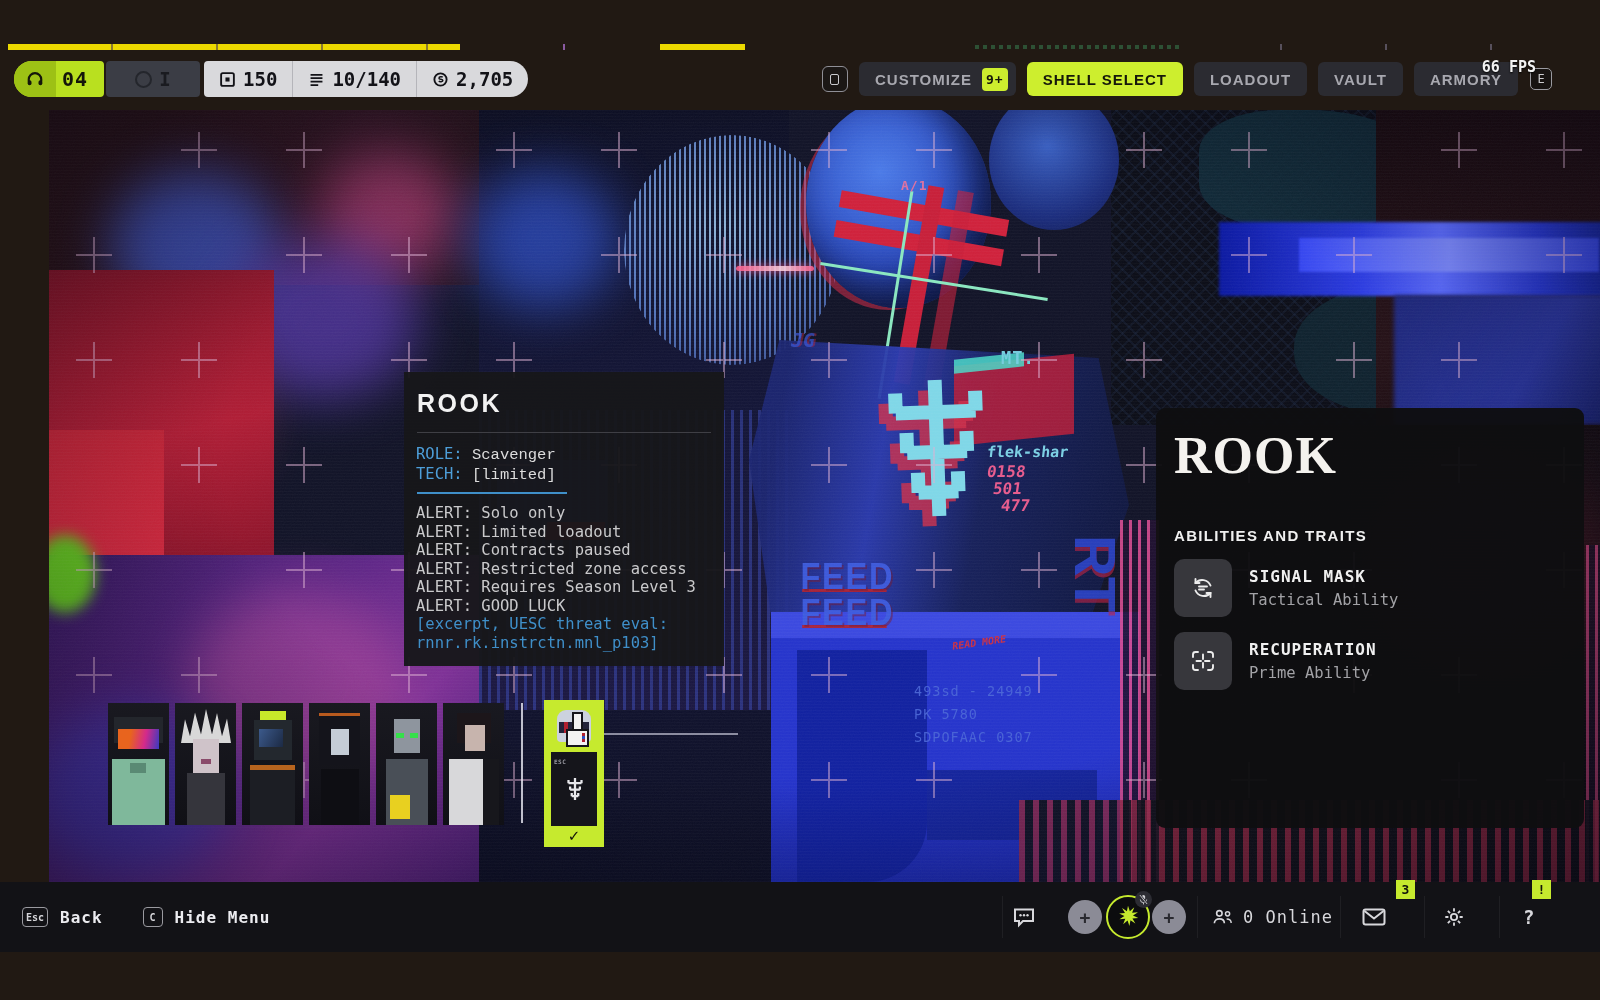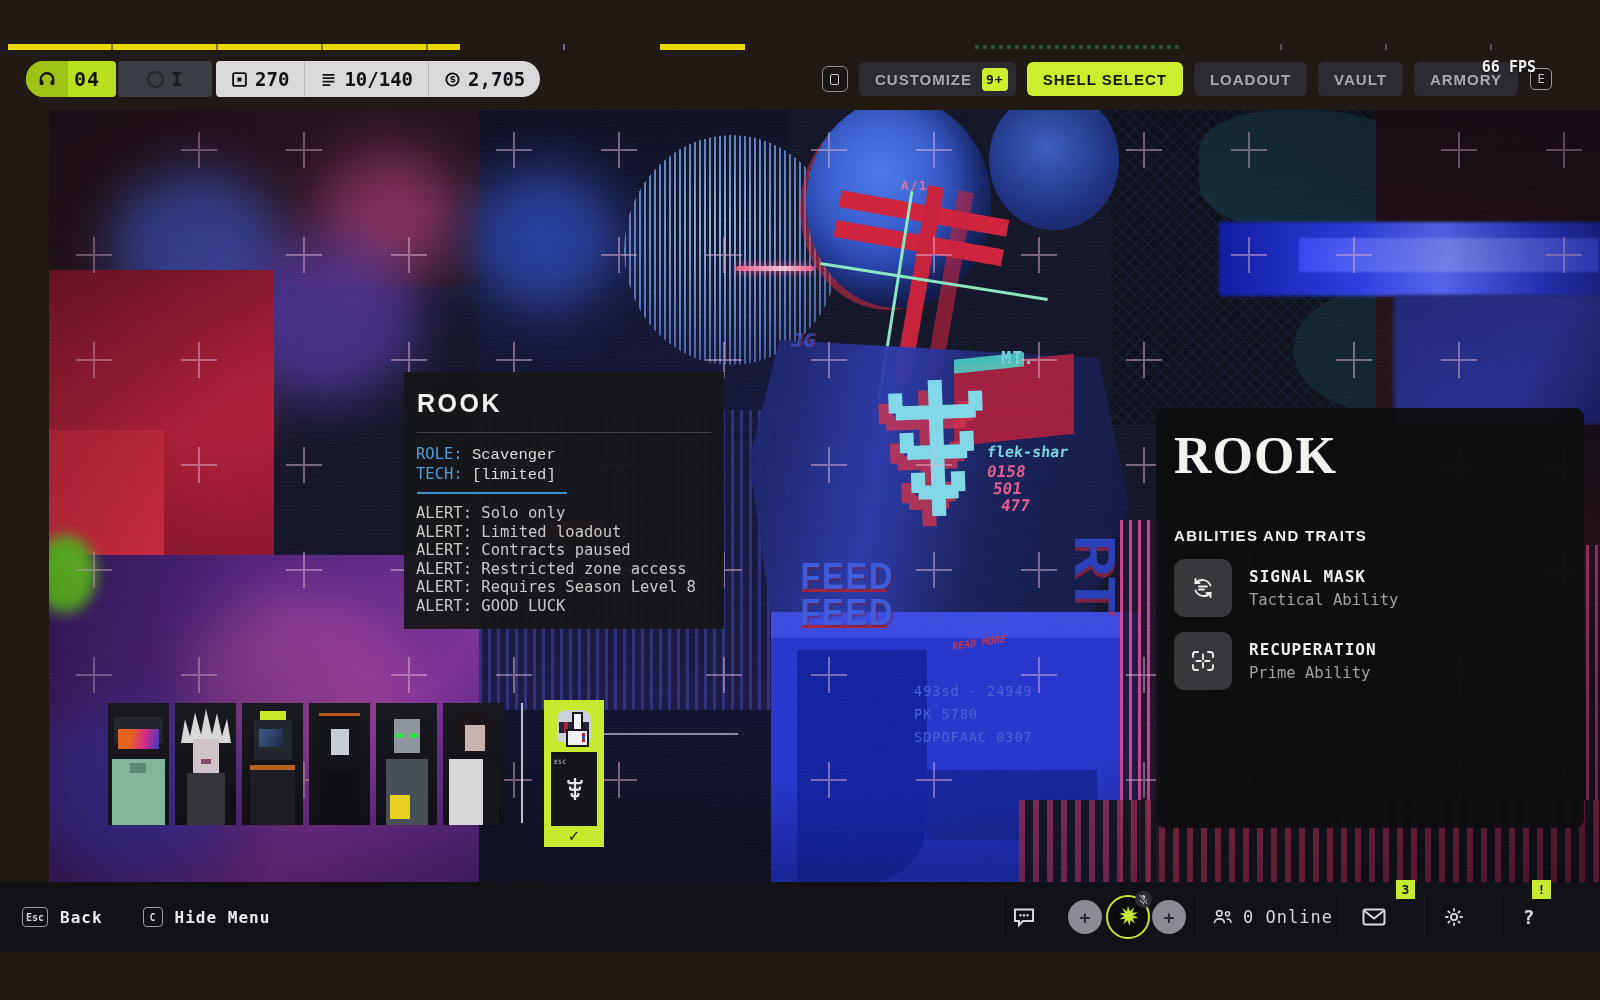--- a/index.html
+++ b/index.html
@@ -14,21 +14,21 @@
   #topstrip { position:absolute; left:0; top:44px; width:1600px; height:6px; }
   .seg1 { position:absolute; left:8px; top:0; width:452px; height:6px;
     background:repeating-linear-gradient(90deg,#ecd900 0 103px,#8a7a30 103px 105px); }
   .seg2 { position:absolute; left:660px; top:0; width:85px; height:6px; background:#ecd900; }
   .segdots { position:absolute; left:975px; top:1px; width:205px; height:4px; opacity:.85;
     background:repeating-linear-gradient(90deg,#2f5a3a 0 4px,transparent 4px 8px); }
   .tick { position:absolute; top:0; width:2px; height:6px; background:#57505c; }
   .tick.purple { background:#8a5aa0; }
 
   
-  #hud { position:absolute; left:26px; top:61px; height:36px; display:flex; align-items:stretch; }
+  #hud { position:absolute; left:14px; top:61px; height:36px; display:flex; align-items:stretch; }
   .pill-party { display:flex; align-items:center; background:#b9e01f; border-radius:18px 4px 4px 18px; overflow:hidden; }
   .pill-party .cap { display:flex; align-items:center; justify-content:center; width:42px; height:36px; background:#9dc115; }
   .pill-party .val { padding:0 16px 0 6px; font-weight:bold; font-size:20px; color:#14160a; letter-spacing:1px; }
   .pill-slot { display:flex; align-items:center; justify-content:center; gap:7px; width:94px; margin-left:2px; background:#3b3d45; border-radius:4px; }
   .pill-slot .ring { width:17px; height:17px; border:2.5px solid #24262c; border-radius:50%; }
   .pill-slot .val { font-weight:bold; font-size:19px; color:#1a1b20; }
   #stats { display:flex; align-items:stretch; margin-left:4px; background:#d9d9dc; border-radius:4px 18px 18px 4px; overflow:hidden; }
   .stat { display:flex; align-items:center; gap:7px; padding:0 15px; font-weight:bold; font-size:19px; color:#121217; }
   .stat + .stat { border-left:1.5px solid #b5b5ba; }
   .stat svg { display:block; }
@@ -247,21 +247,21 @@
       <span class="val">I</span>
     </div>
     <div id="stats">
       <div class="stat">
         <span>
             <svg width="17" height="17" viewBox="0 0 20 20">
               <rect x="2.5" y="2.5" width="15" height="15" rx="2" fill="none" stroke="#121217" stroke-width="2.2"></rect>
               <rect x="7.6" y="7.6" width="4.8" height="4.8" fill="#121217"></rect>
             </svg>
           </span>
-        <span>270</span>
+        <span>150</span>
       </div>
       <div class="stat">
         <span>
             <svg width="17" height="17" viewBox="0 0 20 20">
               <path d="M3 4.5h14M3 8.5h14M3 12.5h14M3 16.5h9" stroke="#121217" stroke-width="2.1"></path>
             </svg>
           </span>
         <span>10/140</span>
       </div>
       <div class="stat">
@@ -457,22 +457,26 @@
         <div id="fields">
             <div class="fieldline"><span class="lab">ROLE: </span><span class="val">Scavenger</span></div>
             <div class="fieldline"><span class="lab">TECH: </span><span class="val">[limited]</span></div>
           </div>
         <div class="bluehr"></div>
         <div id="alerts">
             <div class="alertline">ALERT: Solo only</div>
             <div class="alertline">ALERT: Limited loadout</div>
             <div class="alertline">ALERT: Contracts paused</div>
             <div class="alertline">ALERT: Restricted zone access</div>
-            <div class="alertline">ALERT: Requires Season Level 8</div>
+            <div class="alertline">ALERT: Requires Season Level 3</div>
             <div class="alertline">ALERT: GOOD LUCK</div>
+          </div>
+        <div id="excerpt">
+            <div class="excerptline">[excerpt, UESC threat eval:</div>
+            <div class="excerptline">rnnr.rk.instrctn.mnl_p103]</div>
           </div>
       </div>
     </section>
 
     <aside id="detail">
       <h1>ROOK</h1>
       <div class="section">ABILITIES AND TRAITS</div>
       <div id="abilities">
           <div class="ability">
             <div class="tile">

